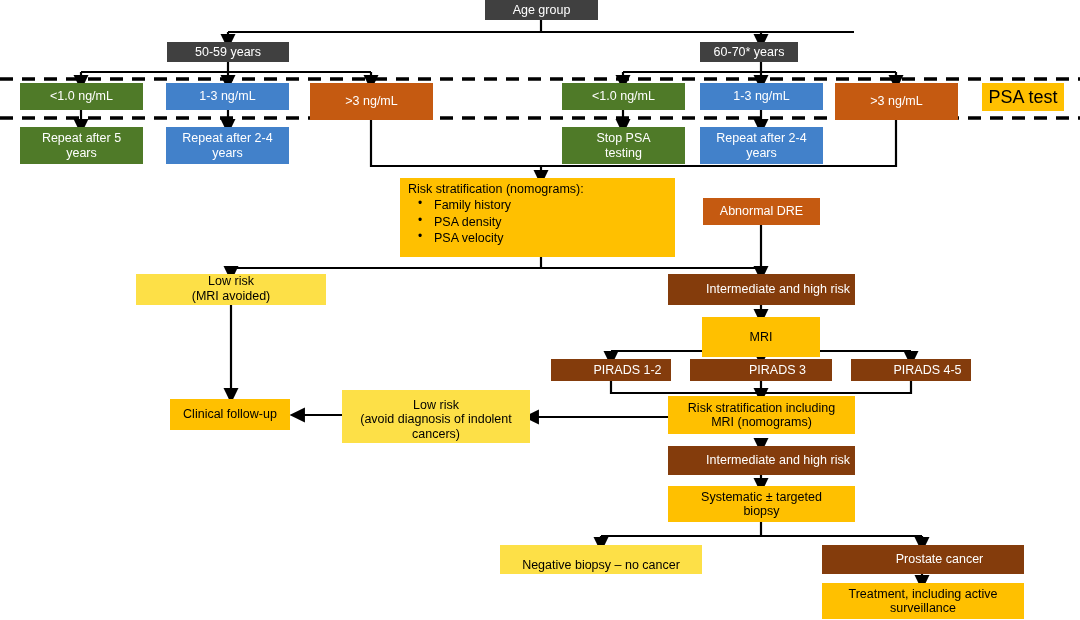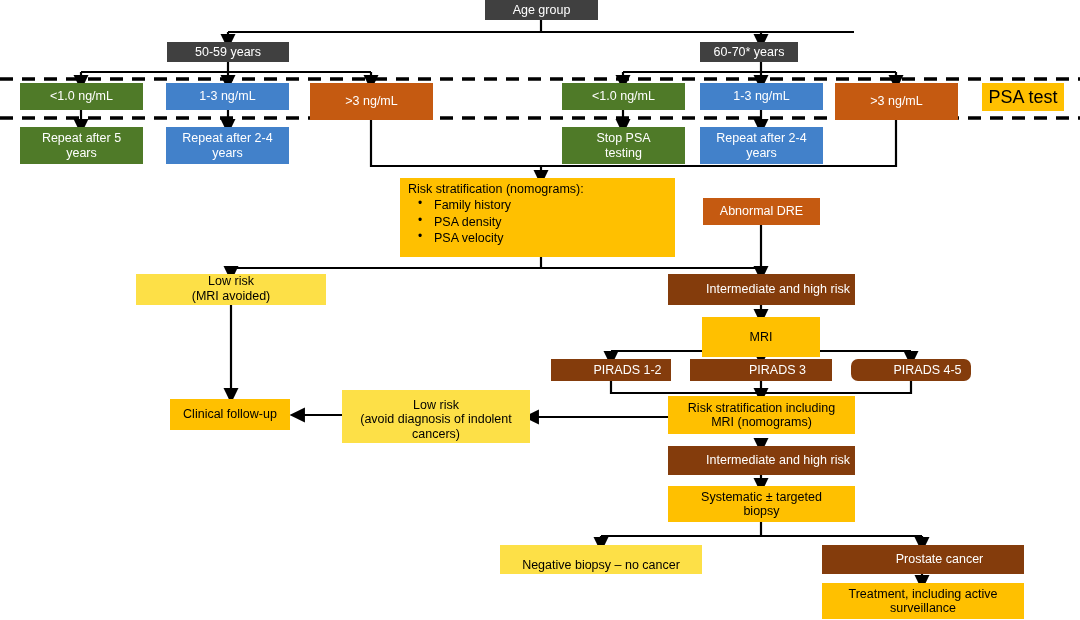--- a/index.html
+++ b/index.html
@@ -189,21 +189,21 @@
   <div class="node c-yellow" style="left:702px;top:317px;width:118px;height:40px;text-align:center;">
     <span>MRI</span>
   </div>
 
   <div class="node c-brown" style="left:551px;top:359px;width:120px;height:22px;">
     <span>PIRADS 1-2</span>
   </div>
   <div class="node c-brown" style="left:690px;top:359px;width:142px;height:22px;">
     <span>PIRADS 3</span>
   </div>
-  <div class="node c-brown" style="left:851px;top:359px;width:120px;height:22px;border-radius:7px;">
+  <div class="node c-brown" style="left:851px;top:359px;width:120px;height:22px;">
     <span>PIRADS 4-5</span>
   </div>
 
   <div class="node c-yellow" style="left:668px;top:396px;width:187px;height:38px;">
     <span>Risk stratification including
 MRI (nomograms)</span>
   </div>
 
   <div class="node c-peach" style="left:342px;top:390px;width:188px;height:53px;">
     <span>Low risk

